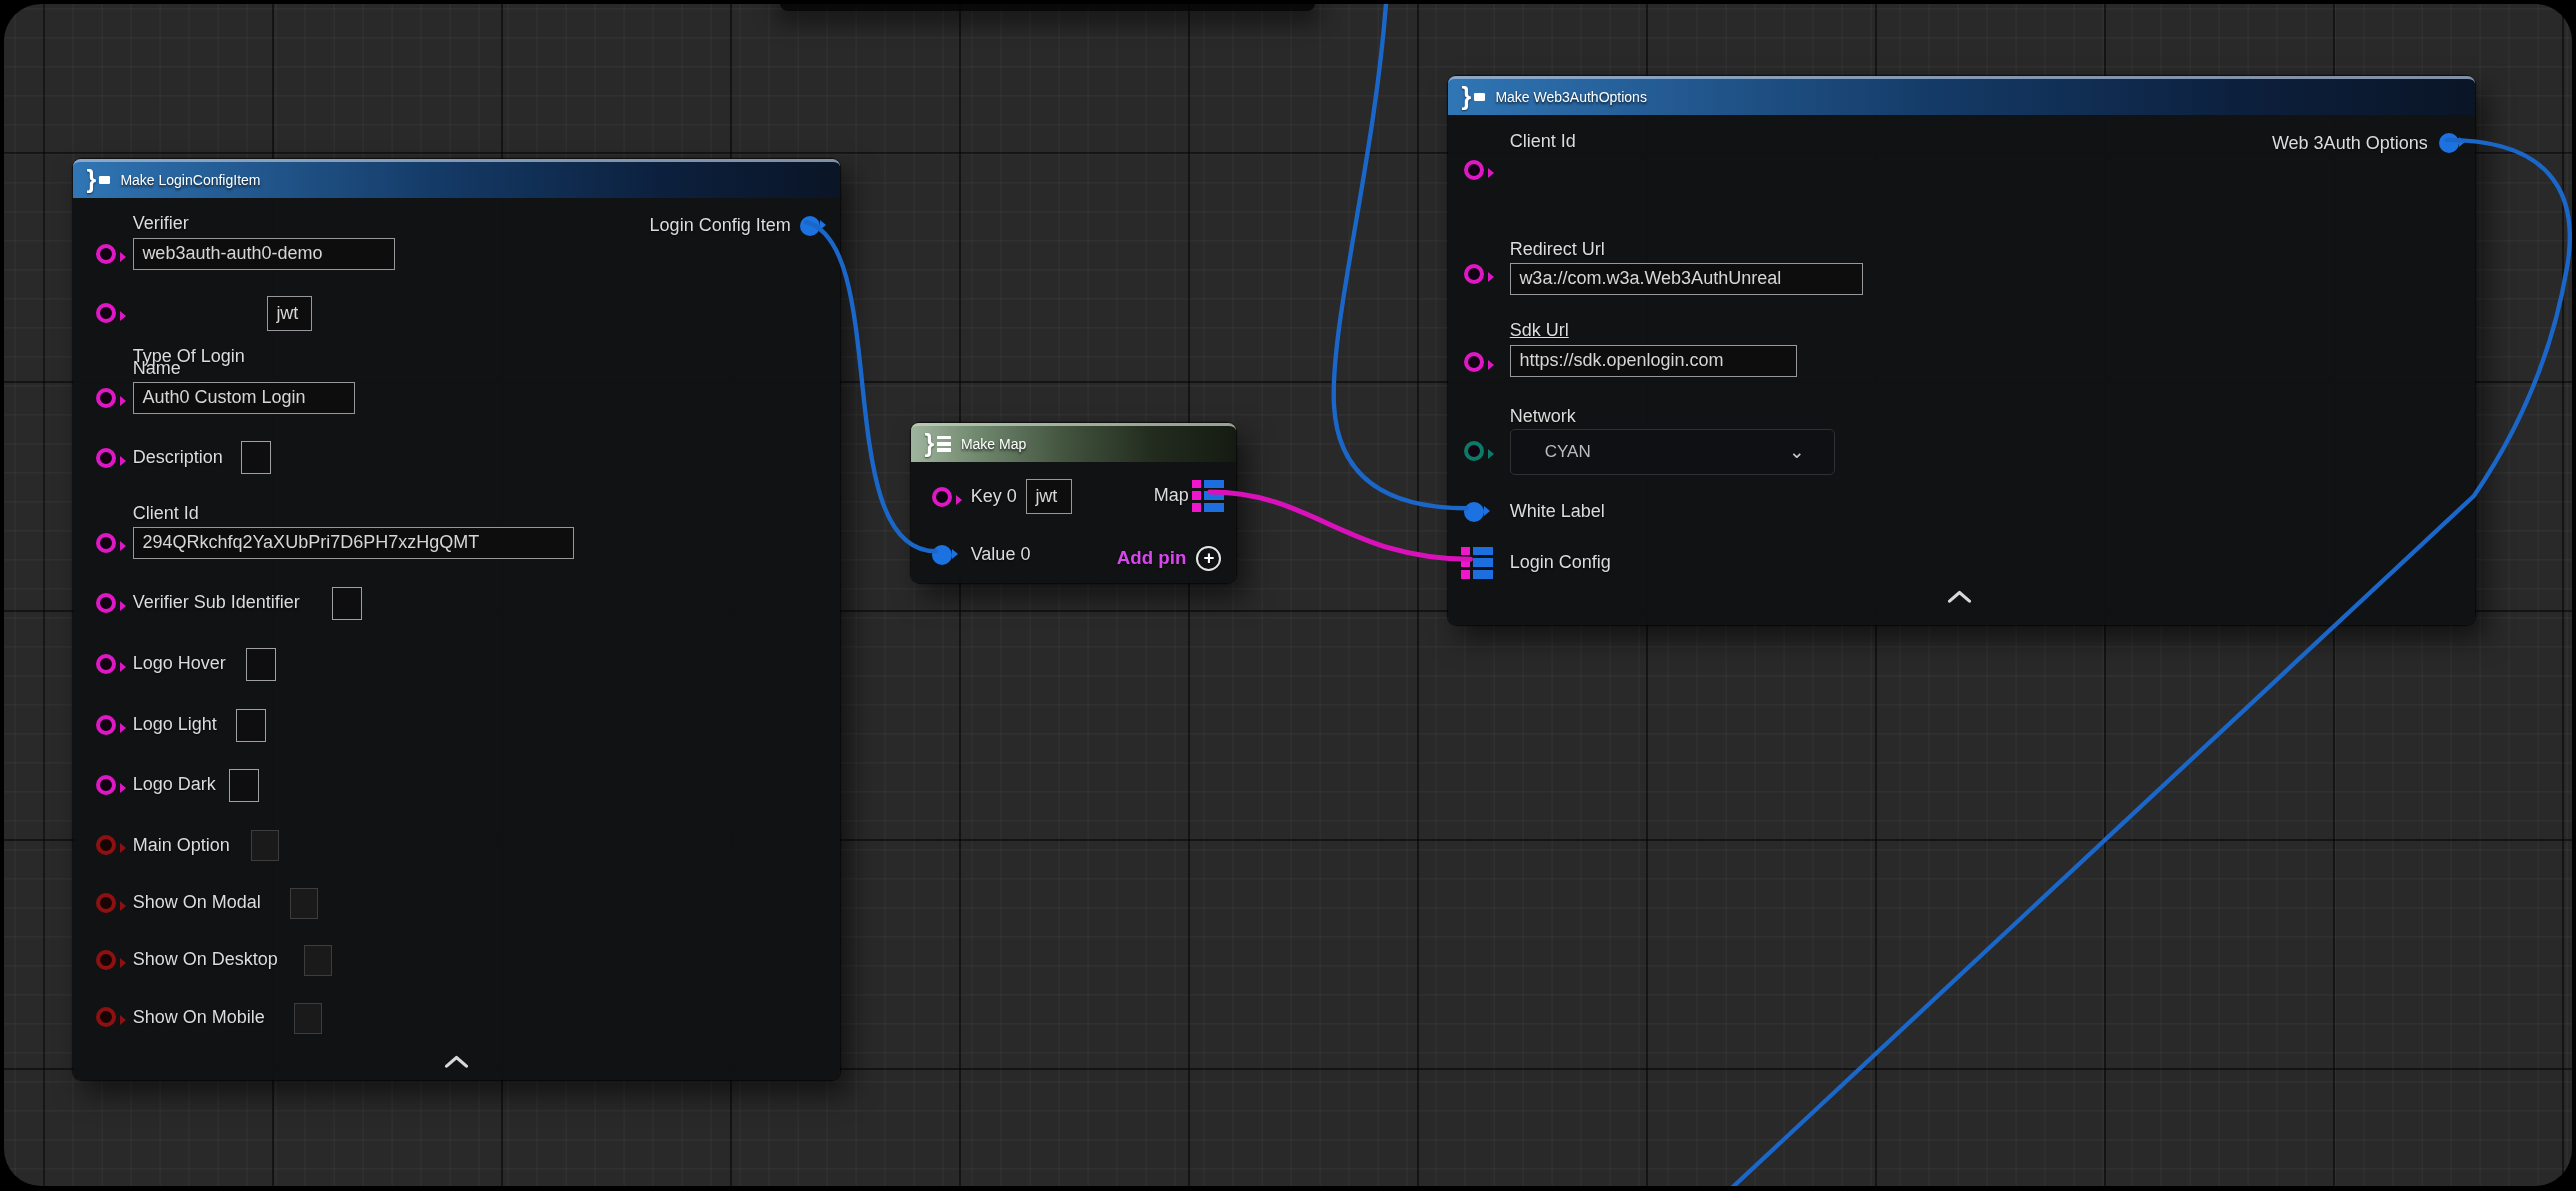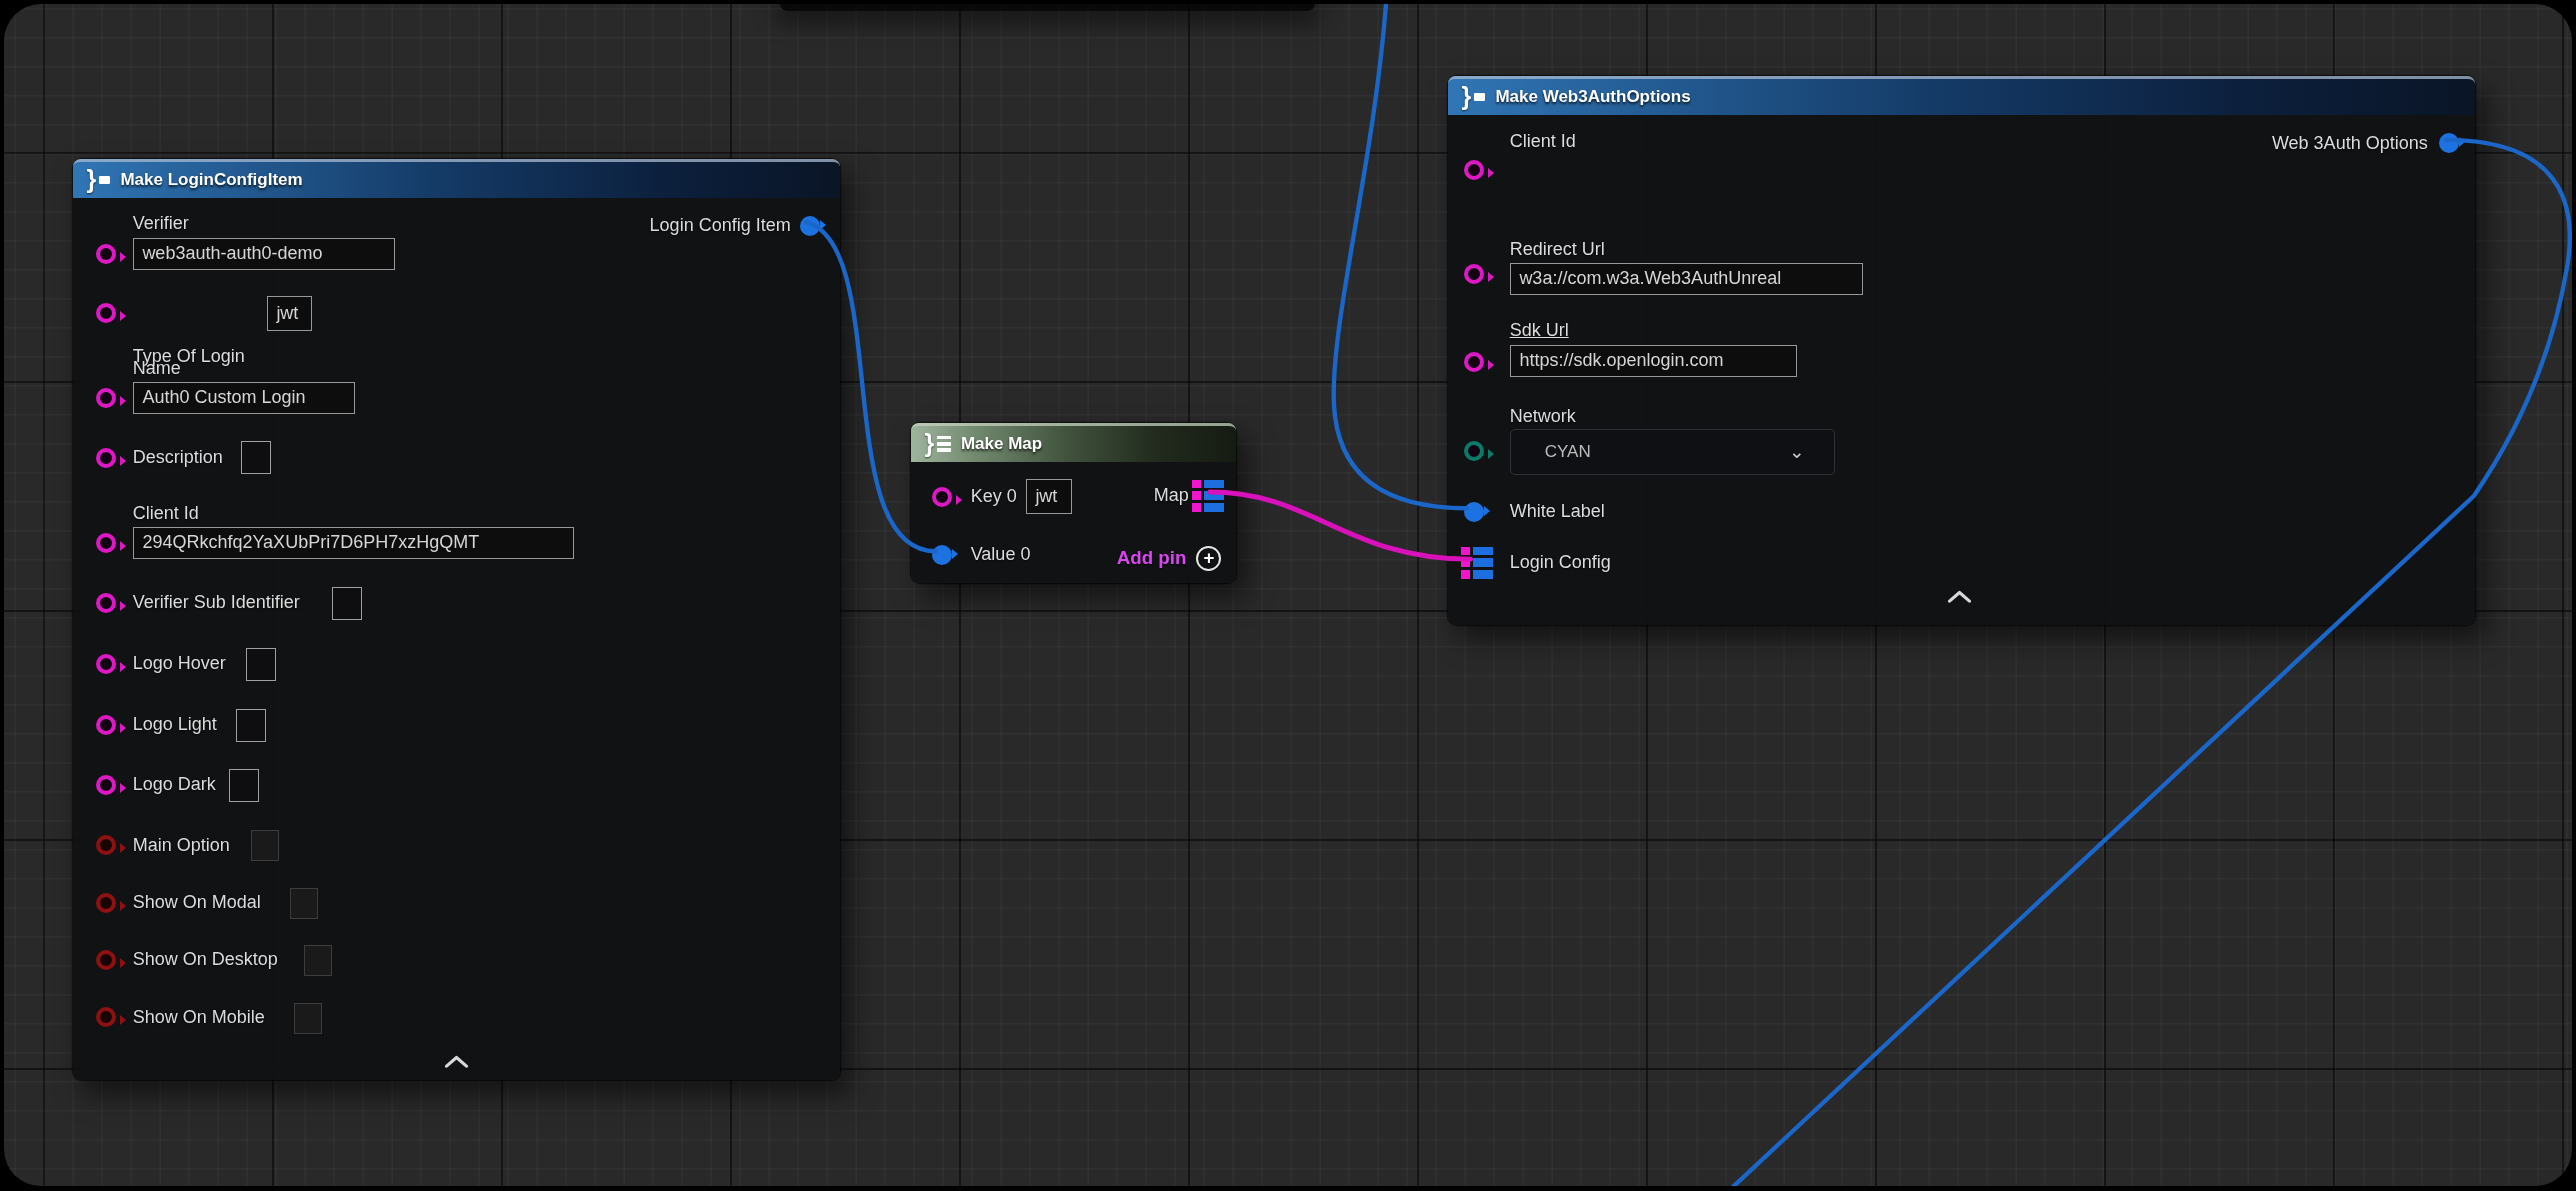--- a/index.html
+++ b/index.html
@@ -17,21 +17,21 @@
   .offnode-shadow{position:absolute;left:776px;top:-3.7px;width:535px;height:11.2px;background:rgba(4,4,4,0.85);
     border-radius:0 0 7.5px 7.5px;box-shadow:0 6.2px 21px 6.2px rgba(0,0,0,0.45);}
   .node{position:absolute;background:rgba(17,18,20,0.97);border-radius:8.7px;
     box-shadow:10px 13.7px 27.4px rgba(0,0,0,0.55),0 0 0 1.2px rgba(0,0,0,0.55);}
   .nhead{position:absolute;left:0;top:0;right:0;height:39px;border-radius:7.5px 7.5px 0 0;
     display:flex;align-items:center;gap:10px;padding:0 13.7px;box-sizing:border-box;
     border-top:3.1px solid rgba(168,186,208,0.75);}
   .nhead.blue{background:linear-gradient(to right,#3076b5 0%,#245c94 20%,#143a66 48%,#0c1f3c 78%,#0a1526 100%);}
   .nhead.green{border-top-color:rgba(195,208,190,0.75);
     background:linear-gradient(to right,#9fb49d 0%,#71896f 20%,#41523d 48%,#222b1e 75%,#151b12 100%);}
-  .ntitle{font-size:17px;font-weight:700;color:#fff;text-shadow:0 1.9px 2.5px rgba(0,0,0,0.75);white-space:nowrap;}
+  .ntitle{font-size:14px;font-weight:400;color:#fff;text-shadow:0 1.9px 2.5px rgba(0,0,0,0.75);white-space:nowrap;}
   .hicon{display:flex;align-items:center;gap:3.1px;}
   .hicon .brace{color:#fff;font-size:25px;font-weight:700;line-height:1;text-shadow:0 1.2px 1.9px rgba(0,0,0,0.6);}
   .hicon .bar{width:11.2px;height:8px;background:#fff;border-radius:1.2px;}
   .hicon .bars{display:flex;flex-direction:column;gap:2.5px;}
   .hicon .bars i{display:block;width:13.7px;height:3.7px;background:#fff;border-radius:0.6px;}
   .lbl{position:absolute;font-size:18px;color:#dcdcdc;line-height:21px;white-space:nowrap;
     text-shadow:0 1.2px 1.9px rgba(0,0,0,0.65);}
   .pin{position:absolute;width:20px;height:20px;border-radius:50%;box-sizing:border-box;}
   .pin::after{content:"";position:absolute;left:20.6px;top:4.4px;border-left:6.9px solid var(--c);
     border-top:5px solid transparent;border-bottom:5px solid transparent;}

